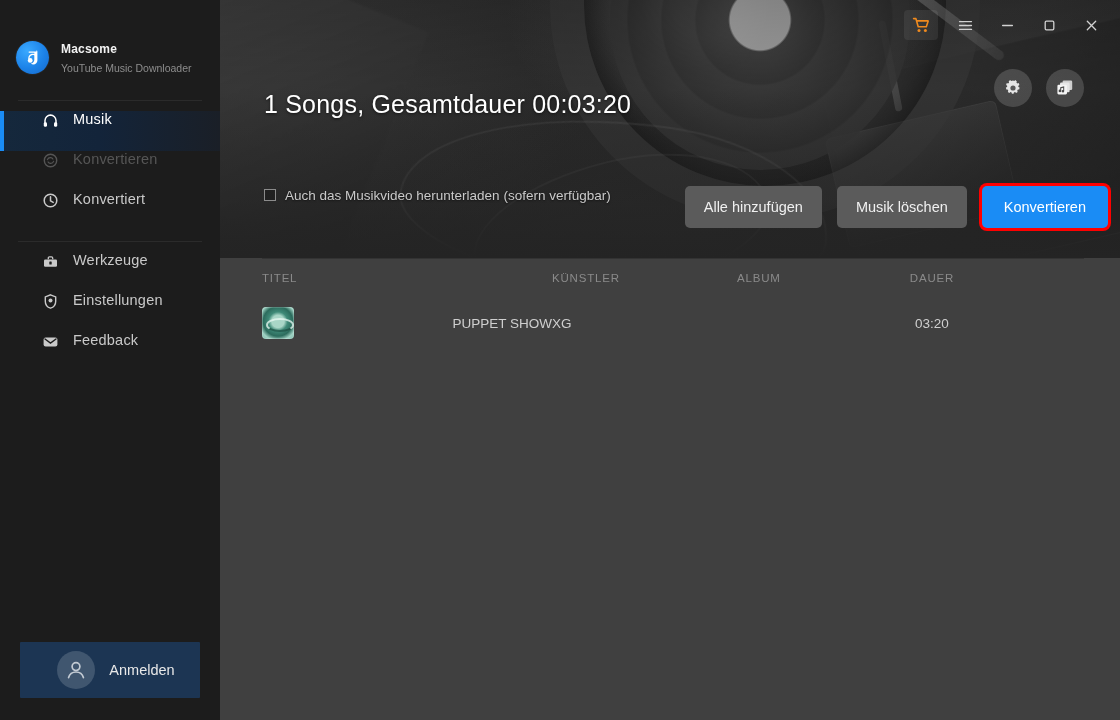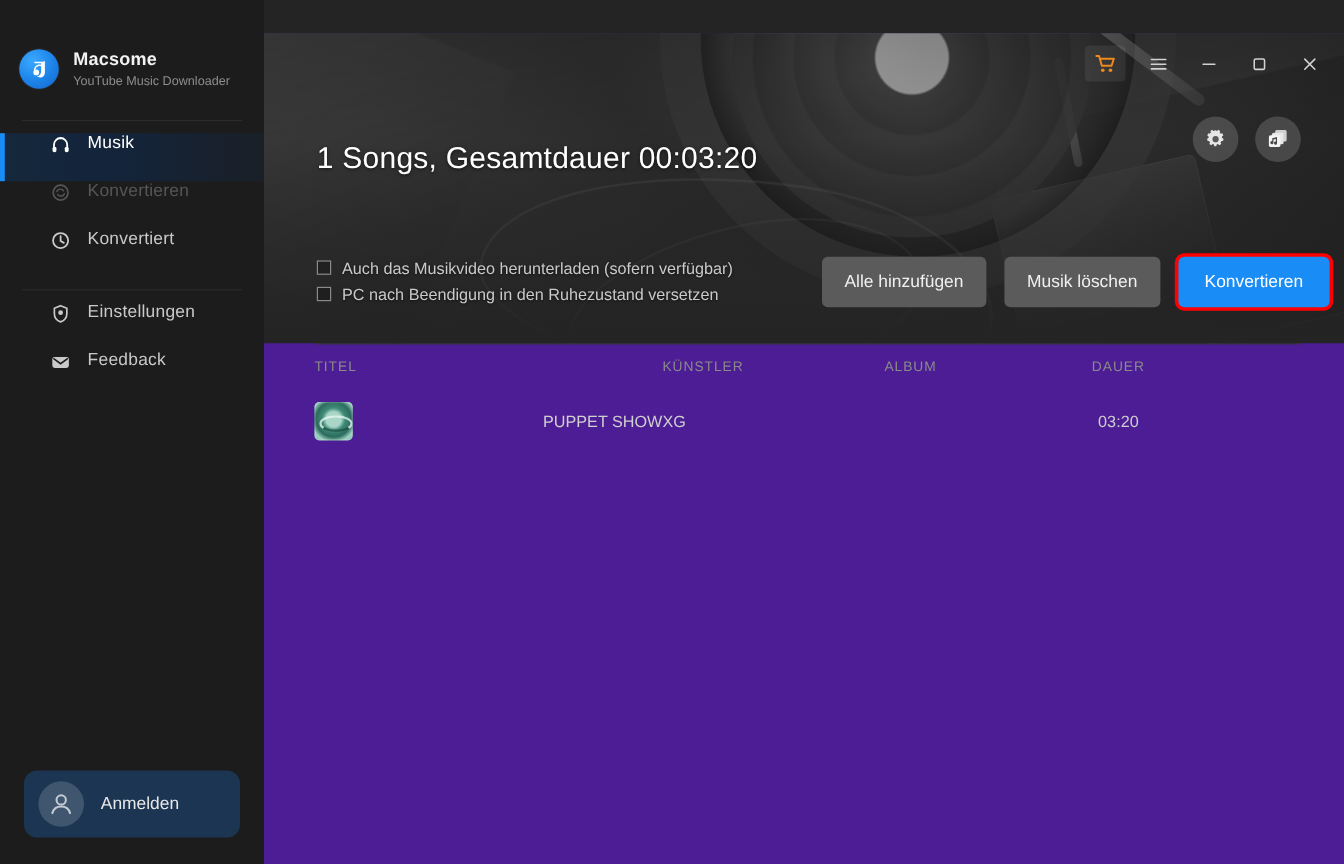--- a/index.html
+++ b/index.html
@@ -30,21 +30,21 @@
   }
   .logo {
     width: 33px; height: 33px; border-radius: 50%;
     background: radial-gradient(circle at 34% 30%, #3aa9ff 0%, #1c82e8 55%, #1567c9 100%);
     position: relative; flex: 0 0 33px;
     box-shadow: 0 0 0 1px rgba(255,255,255,0.04);
   }
   .logo svg { position: absolute; left: 7px; top: 7px; }
   .brand-text { margin-left: 12px; }
   .brand-title {
-    font-size: 15px; font-weight: bold; color: #f2f2f2;
+    font-size: 12px; font-weight: bold; color: #f2f2f2;
     letter-spacing: 0.2px; line-height: 19px;
   }
   .brand-sub {
     font-size: 10.5px; color: #8d8d8d; line-height: 14px; margin-top: 2px;
   }
   .sb-divider {
     height: 1px; background: #2b2b2b;
     margin: 8px 18px 10px 18px;
   }
   .nav { padding-top: 0; }
@@ -68,35 +68,36 @@
     content: ""; position: absolute; left: 0; top: 0;
     width: 4px; height: 100%; background: #1a8cf5;
   }
   .nav-item.active .lbl { color: #ffffff; }
   .nav-item.disabled .lbl { color: #565656; }
   .nav-item.disabled .ico svg { opacity: 0.45; }
   .nav-sep { height: 1px; background: #2b2b2b; margin: 10px 18px; }
 
   .signin {
     position: absolute; left: 20px; bottom: 22px;
-    width: 180px; height: 56px; border-radius: 11px;
+    width: 180px; height: 56px; border-radius: 1px;
     background: #1d3category; 
     background: #1c3553;
     display: flex; align-items: center; padding-left: 12px;
     cursor: default;
+    justify-content: center;
   }
   .avatar {
     width: 38px; height: 38px; border-radius: 50%;
     background: #40566f; flex: 0 0 38px;
     display: flex; align-items: center; justify-content: center;
   }
   .signin .lbl { margin-left: 14px; font-size: 14.5px; color: #e8e8e8; }
 
   
-  .main { flex: 1 1 auto; position: relative; background: #4c1d95; margin-top: 28px; }
+  .main { flex: 1 1 auto; position: relative; background: #404040; }
 
   .hero {
     position: relative; height: 258px; width: 900px;
     overflow: hidden;
     background: #2a2a2a;
   }
   
   .hero-bg { position: absolute; inset: 0; }
   .hero-bg .base {
     position: absolute; inset: 0;
@@ -324,20 +325,30 @@
           <svg width="17" height="17" viewBox="0 0 17 17">
             <circle cx="8.5" cy="8.5" r="6.3" fill="none" stroke="#c9c9c9" stroke-width="1.5"></circle>
             <path d="M8.5 4.8v4l2.7 1.6" fill="none" stroke="#c9c9c9" stroke-width="1.5" stroke-linecap="round"></path>
           </svg>
         </span>
         <span class="lbl">Konvertiert</span>
       </div>
 
       <div class="nav-sep"></div>
 
+      <div class="nav-item">
+        <span class="ico">
+          <svg width="17" height="17" viewBox="0 0 17 17">
+            <rect x="2" y="6.4" width="13" height="7.4" rx="1.2" fill="#c9c9c9"></rect>
+            <path d="M6.3 6.2V5c0-.7.5-1.2 1.2-1.2h2c.7 0 1.2.5 1.2 1.2v1.2" fill="none" stroke="#c9c9c9" stroke-width="1.3"></path>
+            <rect x="7.3" y="8.6" width="2.4" height="3" rx="0.5" fill="#1c1c1c"></rect>
+          </svg>
+        </span>
+        <span class="lbl">Werkzeuge</span>
+      </div>
 
       <div class="nav-item">
         <span class="ico">
           <svg width="17" height="17" viewBox="0 0 17 17">
             <path d="M8.5 1.8l5.2 2.1v4.3c0 3.3-2.2 6.1-5.2 7-3-.9-5.2-3.7-5.2-7V3.9l5.2-2.1z" fill="none" stroke="#c9c9c9" stroke-width="1.4"></path>
             <circle cx="8.5" cy="7.6" r="2" fill="#c9c9c9"></circle>
           </svg>
         </span>
         <span class="lbl">Einstellungen</span>
       </div>
@@ -428,24 +439,20 @@
         </div>
       </div>
 
       <div class="hero-title">1 Songs, Gesamtdauer 00:03:20</div>
 
       <div class="opts">
         <div class="opt">
           <span class="cbx"></span>
           <span class="lbl">Auch das Musikvideo herunterladen (sofern verfügbar)</span>
         </div>
-        <div class="opt">
-          <span class="cbx"></span>
-          <span class="lbl">PC nach Beendigung in den Ruhezustand versetzen</span>
-        </div>
       </div>
 
       <div class="hero-actions">
         <button class="btn">Alle hinzufügen</button>
         <button class="btn">Musik löschen</button>
         <button class="btn btn-primary">Konvertieren</button>
       </div>
     </div>
 
     <div class="tbl-divider"></div>

